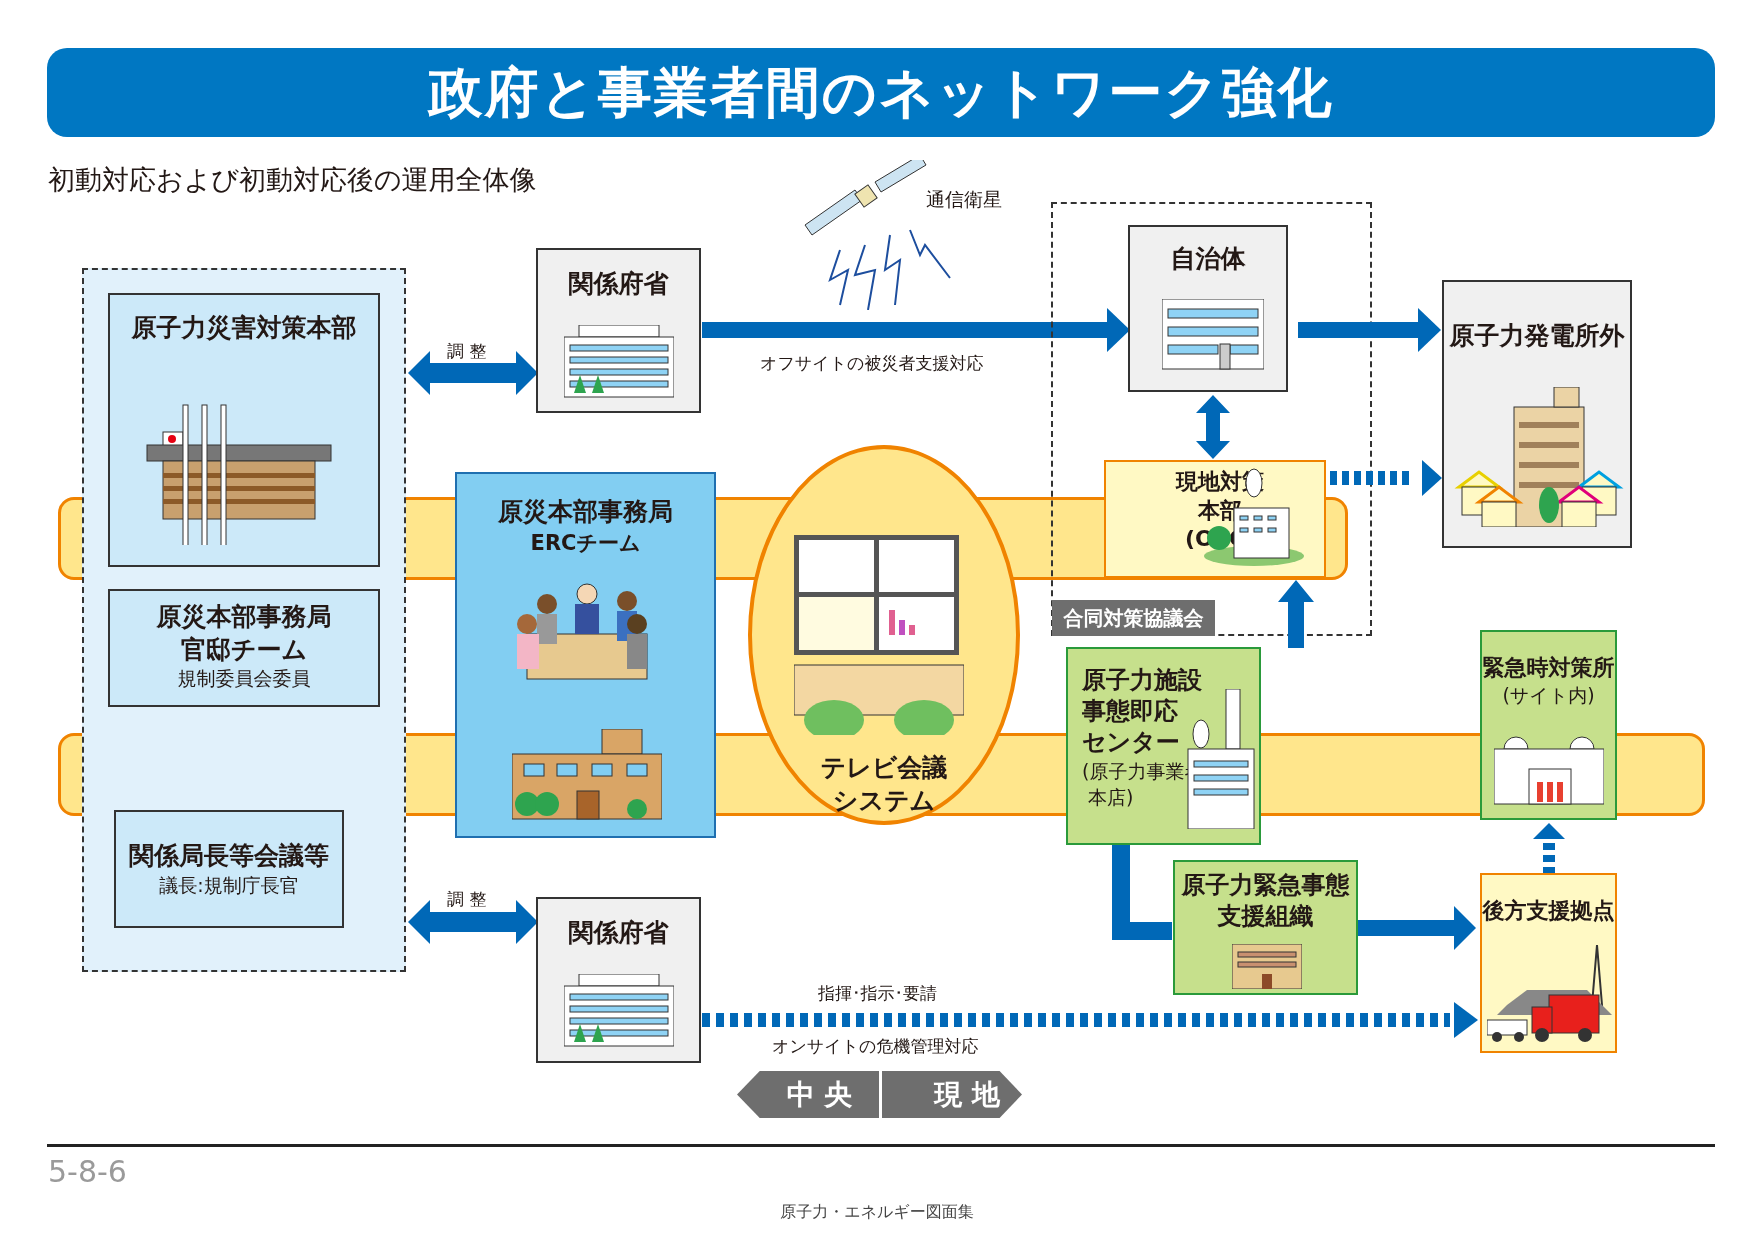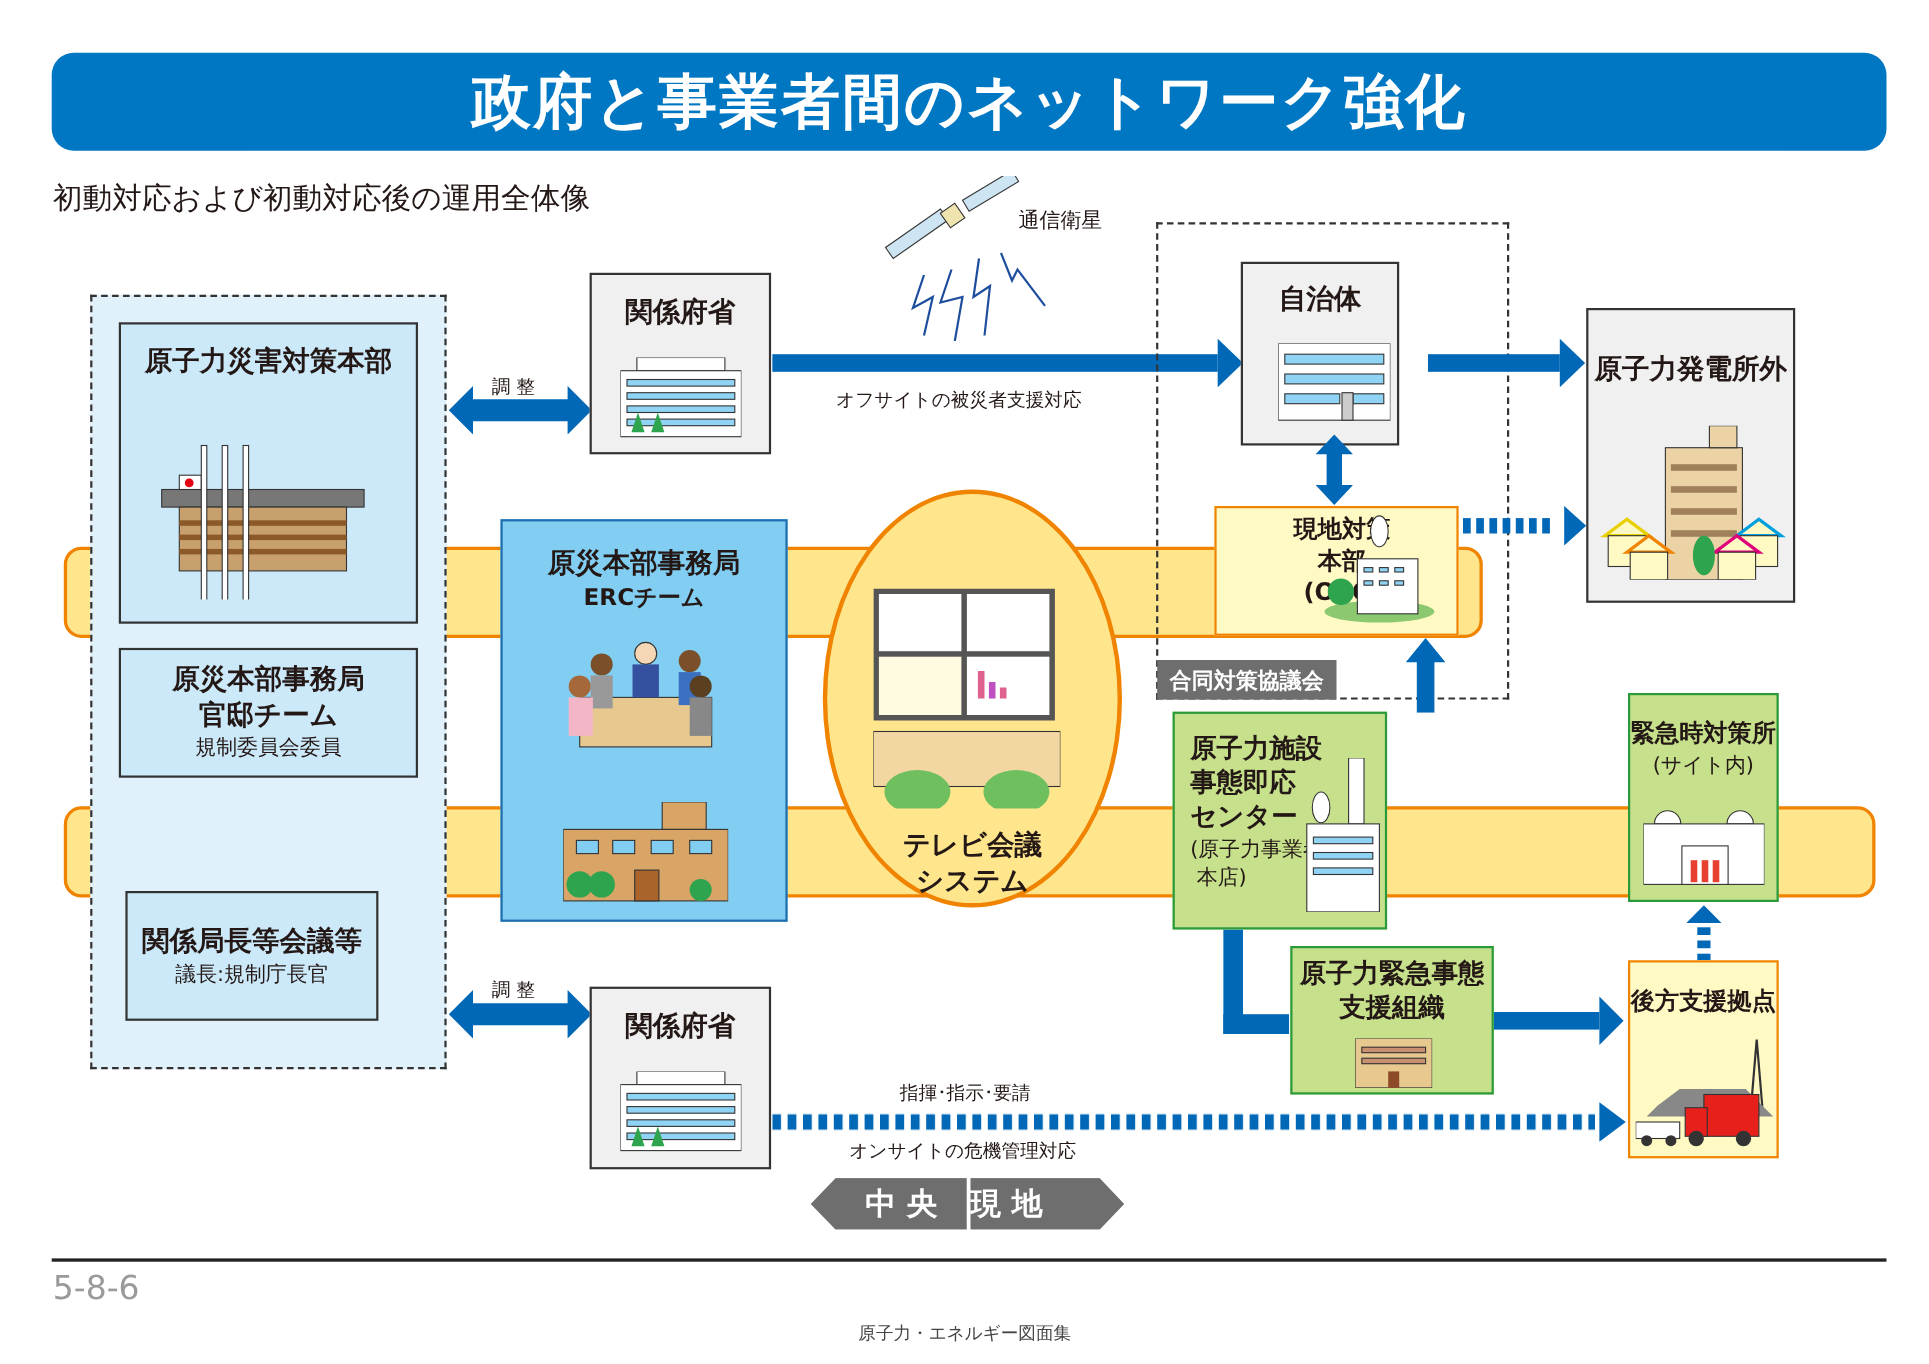--- a/index.html
+++ b/index.html
@@ -155,21 +155,21 @@
     <ellipse cx="130" cy="185" rx="30" ry="20" fill="#6fbf5f"></ellipse>
   </svg>
 <div class="abs" style="left:748px;top:752px;width:272px;text-align:center">
   <div class="title">テレビ会議</div>
   <div class="title">システム</div>
 </div>
 
 <div class="dashbox" style="left:1051px;top:202px;width:321px;height:434px"></div>
 <div class="abs" style="left:1052px;top:600px;width:163px;height:36px;background:#6e6e6e;color:#fff;font-size:20px;font-weight:bold;line-height:36px;text-align:center">合同対策協議会</div>
 
-<div class="box gray" style="left:1128px;top:238px;width:144px;height:167px">
+<div class="box gray" style="left:1128px;top:225px;width:160px;height:167px">
   <div class="title" style="margin-top:16px">自治体</div>
   <svg class="icon" width="102" height="72" style="left:32px;top:72px" viewBox="0 0 102 72">
       <rect x="0" y="0" width="102" height="70" fill="#fff" stroke="#333"></rect>
       <rect x="6" y="10" width="90" height="9" fill="#8fd3f5" stroke="#333"></rect>
       <rect x="6" y="28" width="90" height="9" fill="#8fd3f5" stroke="#333"></rect>
       <rect x="6" y="46" width="50" height="9" fill="#8fd3f5" stroke="#333"></rect>
       <rect x="68" y="46" width="28" height="9" fill="#8fd3f5" stroke="#333"></rect>
       <rect x="58" y="45" width="10" height="25" fill="#ccc" stroke="#333"></rect>
     </svg>
 </div>
@@ -315,17 +315,17 @@
     </defs>
     <rect x="0" y="0" width="748" height="44" fill="url(#dots)"></rect>
     <polygon points="752,4 776,22 752,40" fill="#0068b7"></polygon>
   </svg>
 <div class="label" style="left:818px;top:982px">指揮･指示･要請</div>
 <div class="label" style="left:772px;top:1035px">オンサイトの危機管理対応</div>
 
 <div class="abs" style="left:737px;top:1071px;width:142px;height:47px;background:#6e6e6e;clip-path:polygon(16% 0,100% 0,100% 100%,16% 100%,0 50%)"></div>
 <div class="abs" style="left:760px;top:1071px;width:119px;line-height:47px;text-align:center;color:#fff;font-size:28px;font-weight:bold">中 央</div>
 <div class="abs" style="left:882px;top:1071px;width:140px;height:47px;background:#6e6e6e;clip-path:polygon(0 0,84% 0,100% 50%,84% 100%,0 100%)"></div>
-<div class="abs" style="left:882px;top:1071px;width:118px;line-height:47px;text-align:left;color:#fff;font-size:28px;font-weight:bold">現 地</div>
+<div class="abs" style="left:882px;top:1071px;width:118px;line-height:47px;text-align:right;color:#fff;font-size:28px;font-weight:bold">現 地</div>
 
 <div class="abs" style="left:47px;top:1144px;width:1668px;height:3px;background:#222"></div>
 <div class="abs" style="left:48px;top:1154px;font-size:30px;color:#9a9a9a">5-8-6</div>
 <div class="abs" style="left:0;top:1202px;width:1754px;text-align:center;font-size:16px;color:#444">原子力・エネルギー図面集</div>
 
 </body></html>

